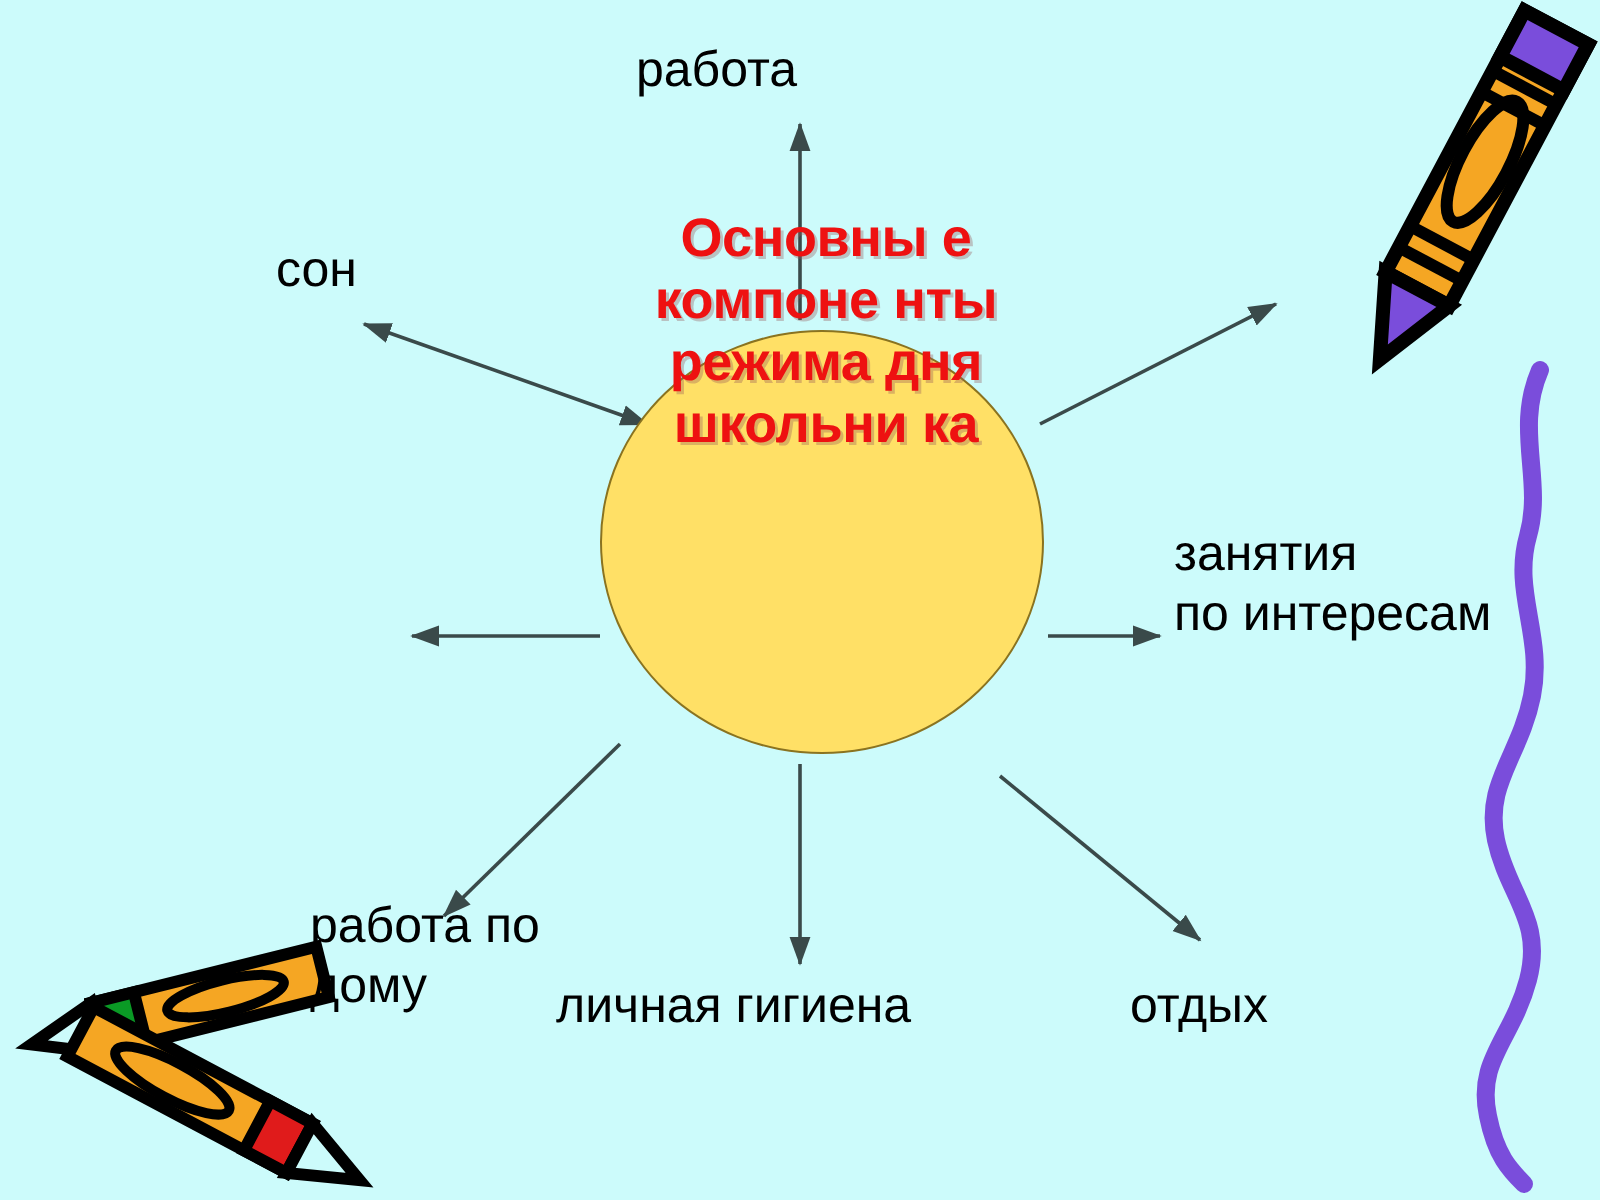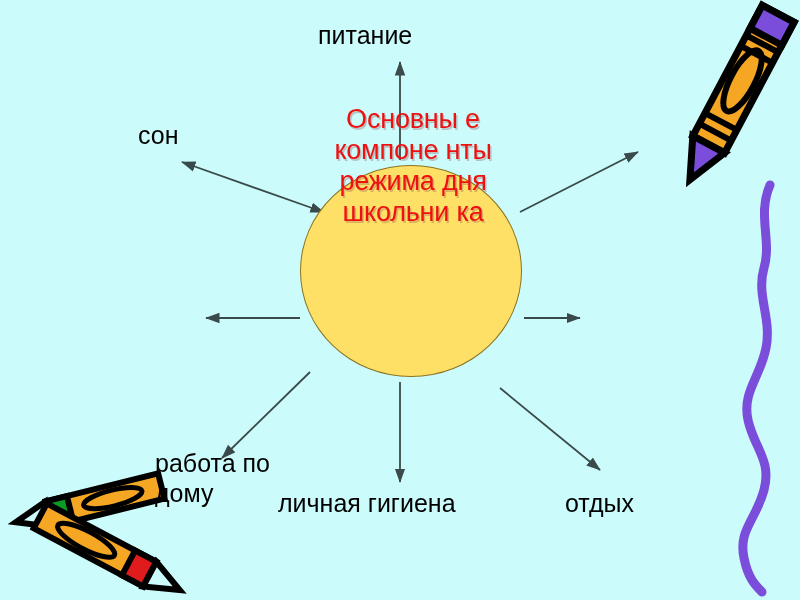--- a/index.html
+++ b/index.html
@@ -46,21 +46,21 @@
     border: 1.5px solid #8a7320;
     box-sizing: border-box;
   }
   .center-text {
     position: absolute;
     left: 318px;
     top: 104px;
     width: 190px;
     text-align: center;
     color: #ee1111;
-    font-weight: normal;
+    font-weight: bold;
     font-size: 27px;
     line-height: 31px;
     letter-spacing: -0.2px;
     text-shadow: 1.5px 1.5px 0 rgba(150,90,90,0.35);
   }
   .node-label {
     position: absolute;
     color: #000000;
     font-size: 25px;
     line-height: 30px;
@@ -138,20 +138,22 @@
   <div class="center-text">Основны
 е
 компоне
 нты
 режима
 дня
 
 школьни
 ка</div>
 
-  <div class="node-label lbl-pitanie">питание</div>
+  <div class="node-label lbl-pitanie">работа</div>
   <div class="node-label lbl-son">сон</div>
+  <div class="node-label lbl-interest">занятия
+по интересам</div>
   <div class="node-label lbl-home">работа по
 дому</div>
   <div class="node-label lbl-hygiene">личная гигиена</div>
   <div class="node-label lbl-rest">отдых</div>
 
 </div>
 
 </body></html>

